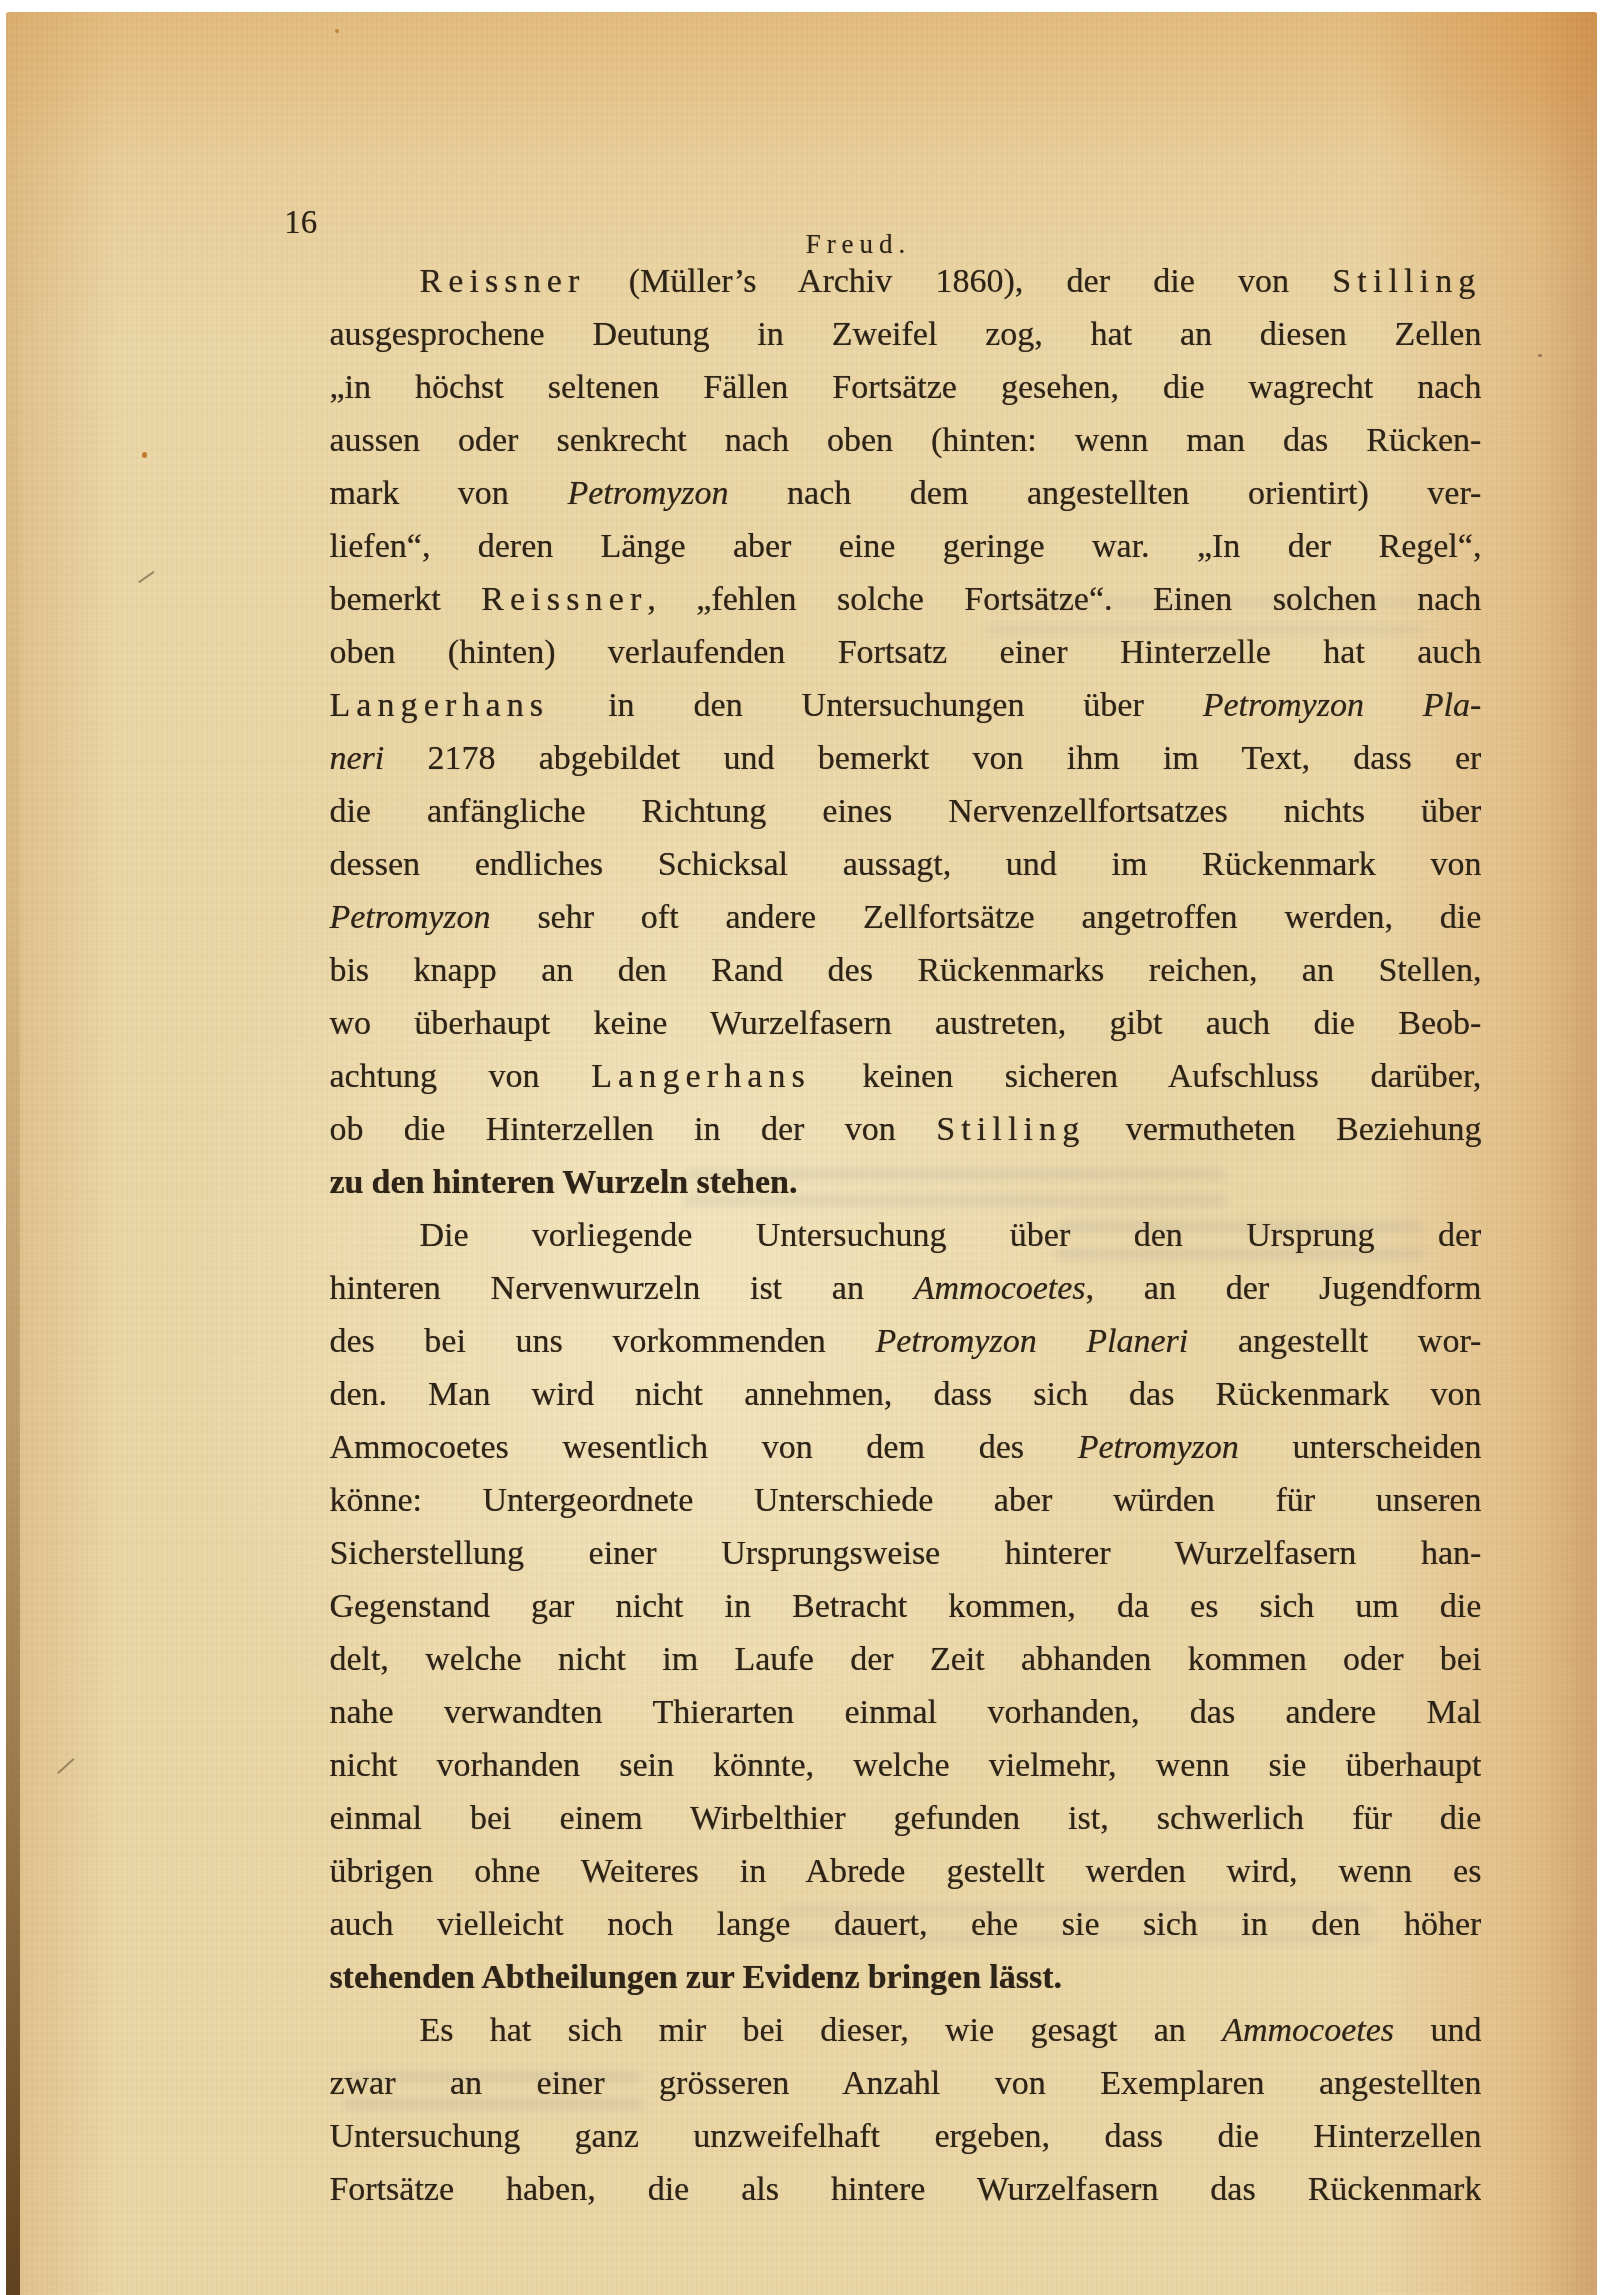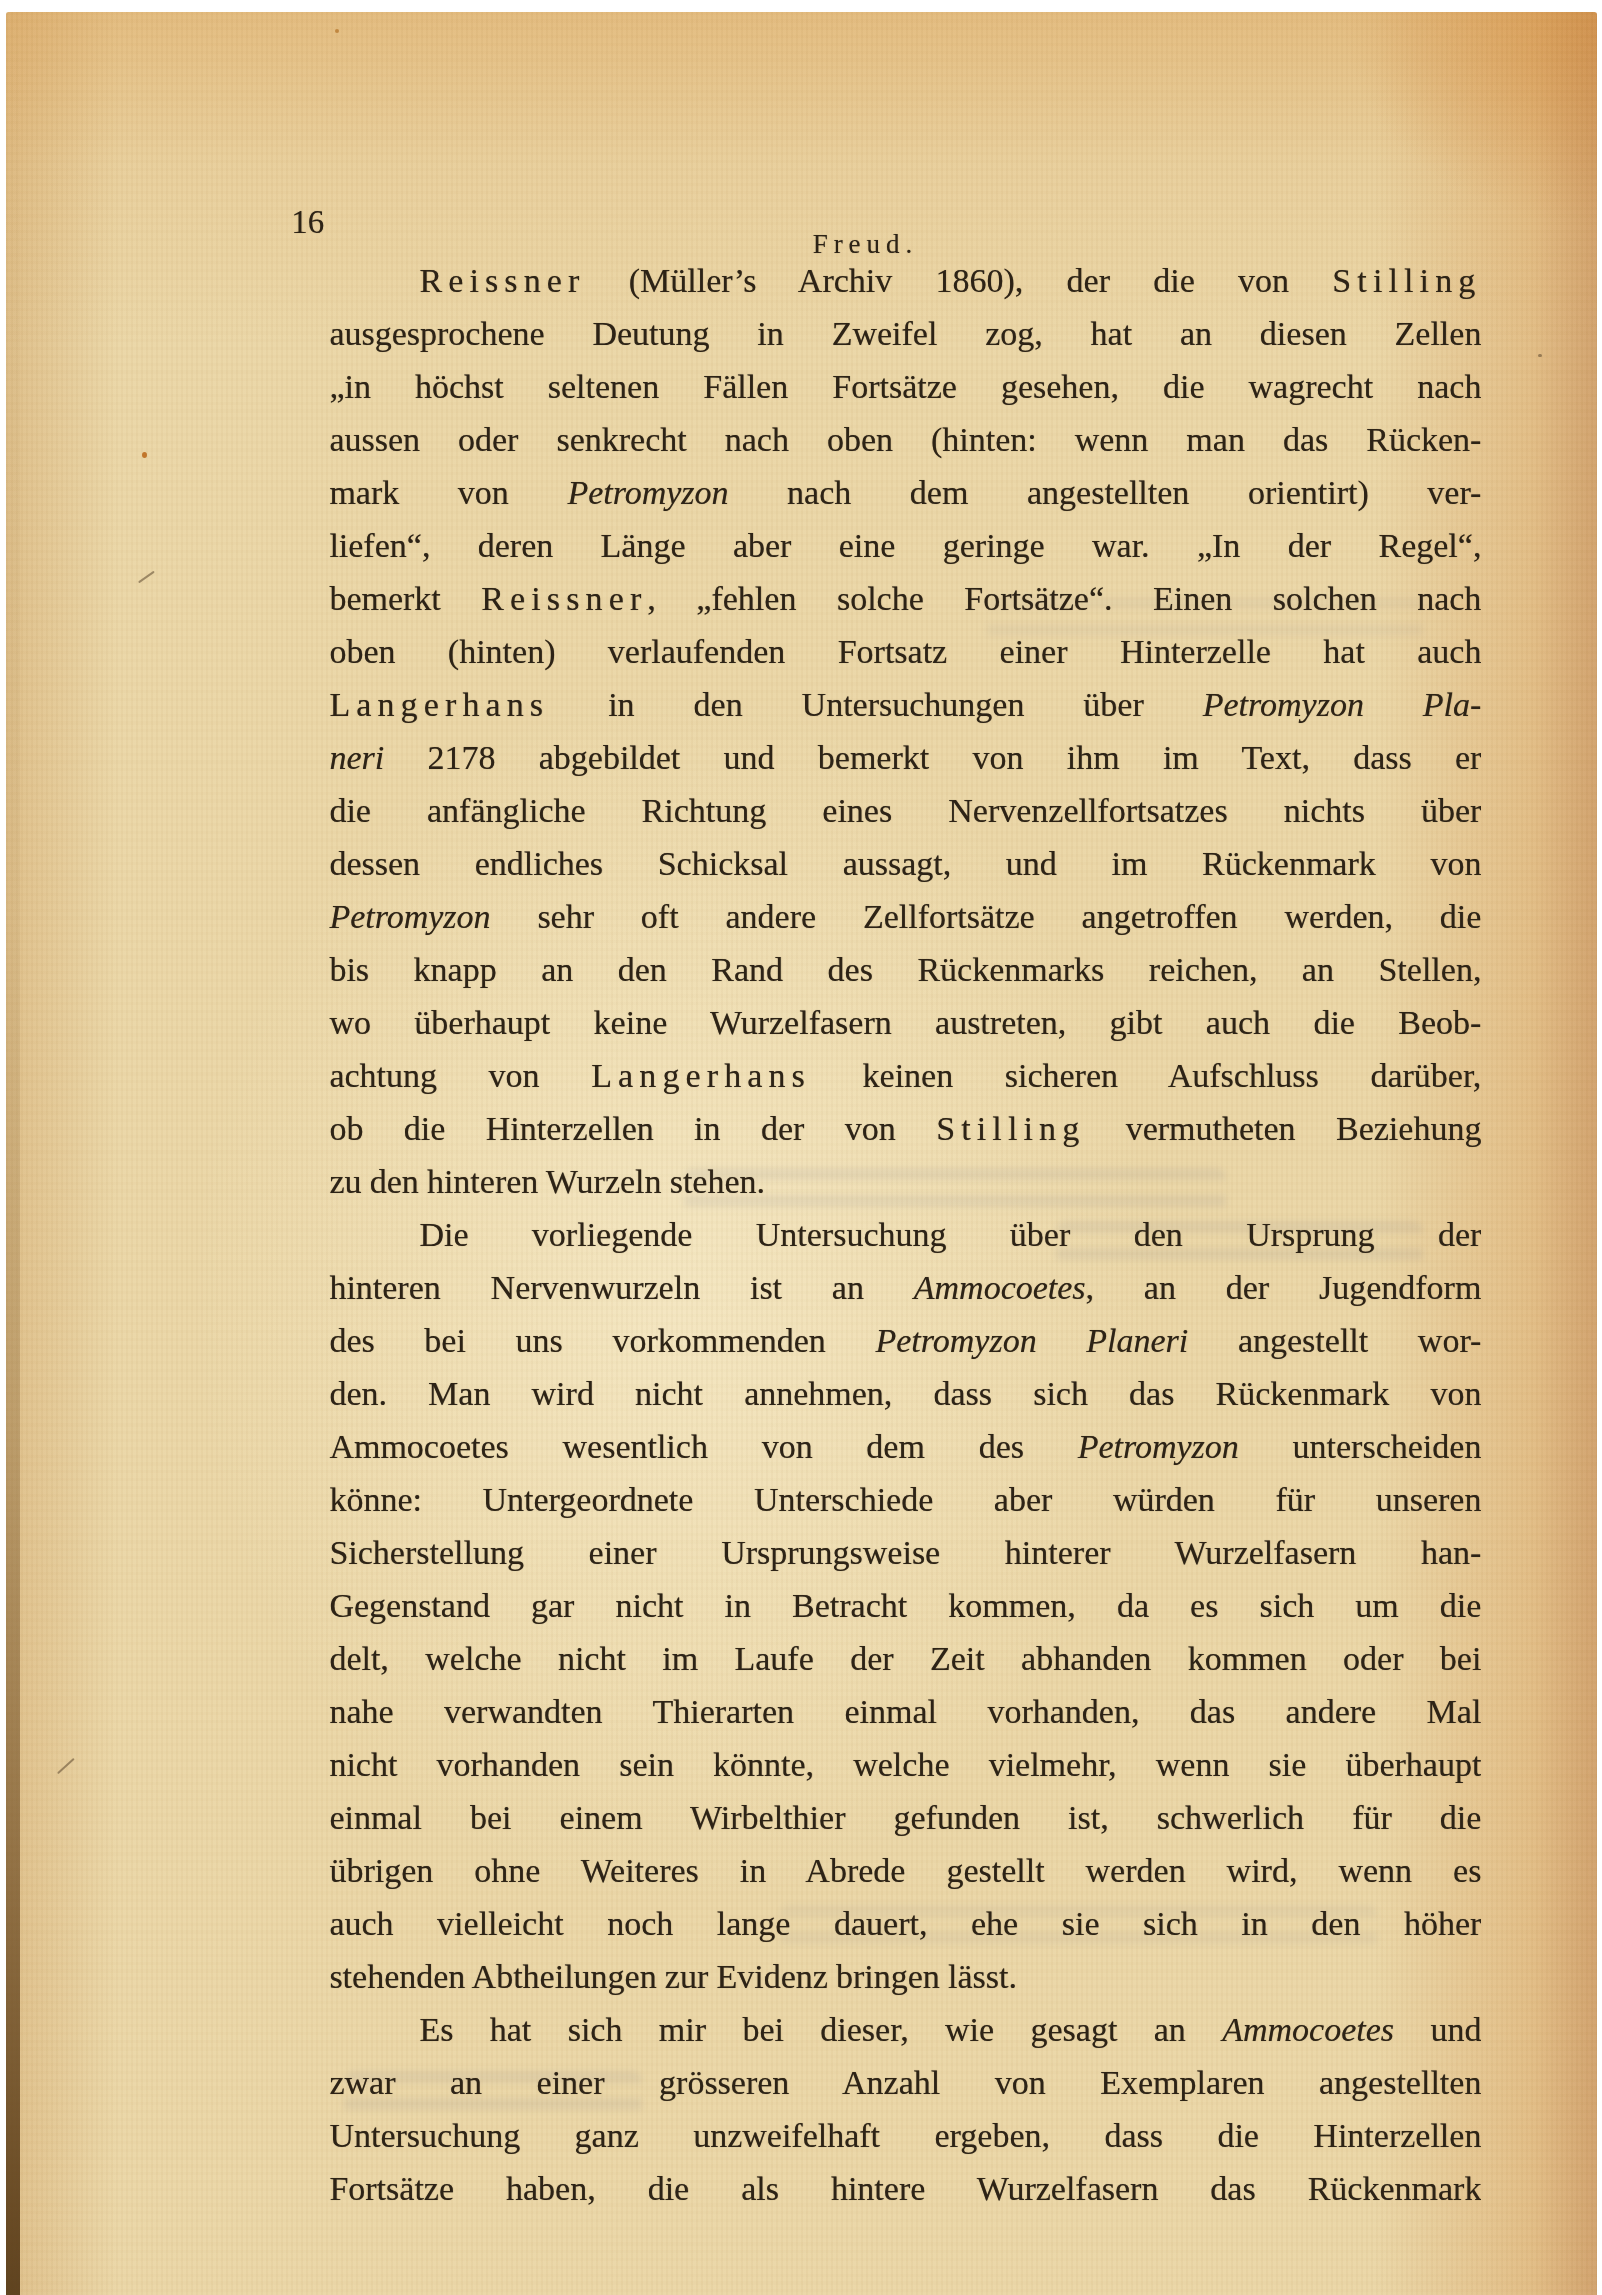--- a/index.html
+++ b/index.html
@@ -34,21 +34,21 @@
   .edge-left {
     position: absolute; left: 0; top: 0; bottom: 0; width: 13.8px;
     border-radius: 2.8px 0 0 2.8px;
     background: linear-gradient(180deg,
       rgba(110,75,30,0) 0%, rgba(110,75,30,0.06) 35%,
       rgba(110,75,30,0.30) 55%, rgba(100,66,26,0.62) 72%,
       rgba(88,58,22,0.88) 86%, rgba(58,37,12,0.98) 100%);
   }
   .textblock { position: absolute; left: 0; top: 0; width: 100%; height: 100%; }
   .header {
-    position: absolute; left: 283px; top: 187px; width: 1152px; height: 55px;
+    position: absolute; left: 276px; top: 187px; width: 1152px; height: 55px;
     color: var(--ink, #2d2316);
   }
   .pagenum {
     position: absolute; left: 1.8px; top: 0;
     font-size: 33px; line-height: 46px;
     text-shadow: 0 0 0.9px rgba(45,35,22,0.45);
   }
   .running {
     position: absolute; left: 0; right: 0; top: 4.6px; text-align: center;
     font-size: 27px; line-height: 41px; letter-spacing: 0.22em;
@@ -62,21 +62,21 @@
     word-spacing: -0.01em;
     margin-left: 40px;
   }
   .line {
     height: 53px; line-height: 53px;
     text-align: justify; text-align-last: justify;
     overflow: hidden;
     text-shadow: 0 0 0.9px rgba(45,35,22,0.42), 0.3px 0.3px 0 rgba(45,35,22,0.22);
   }
   .line.indent { text-indent: 90px; }
-  .line.last  { text-align-last: left; }
+  .line.last  { text-align-last: left; font-weight: bold; }
   .i  { font-style: italic; }
   .sp { letter-spacing: 0.18em; }
   .ghost {
     position: absolute;
     filter: blur(3.2px); opacity: 0.55;
     background: repeating-linear-gradient(180deg,
       rgba(106,110,134,0.17) 0 12px, rgba(106,110,134,0) 12px 27px);
     border-radius: 9.2px;
     pointer-events: none;
   }

